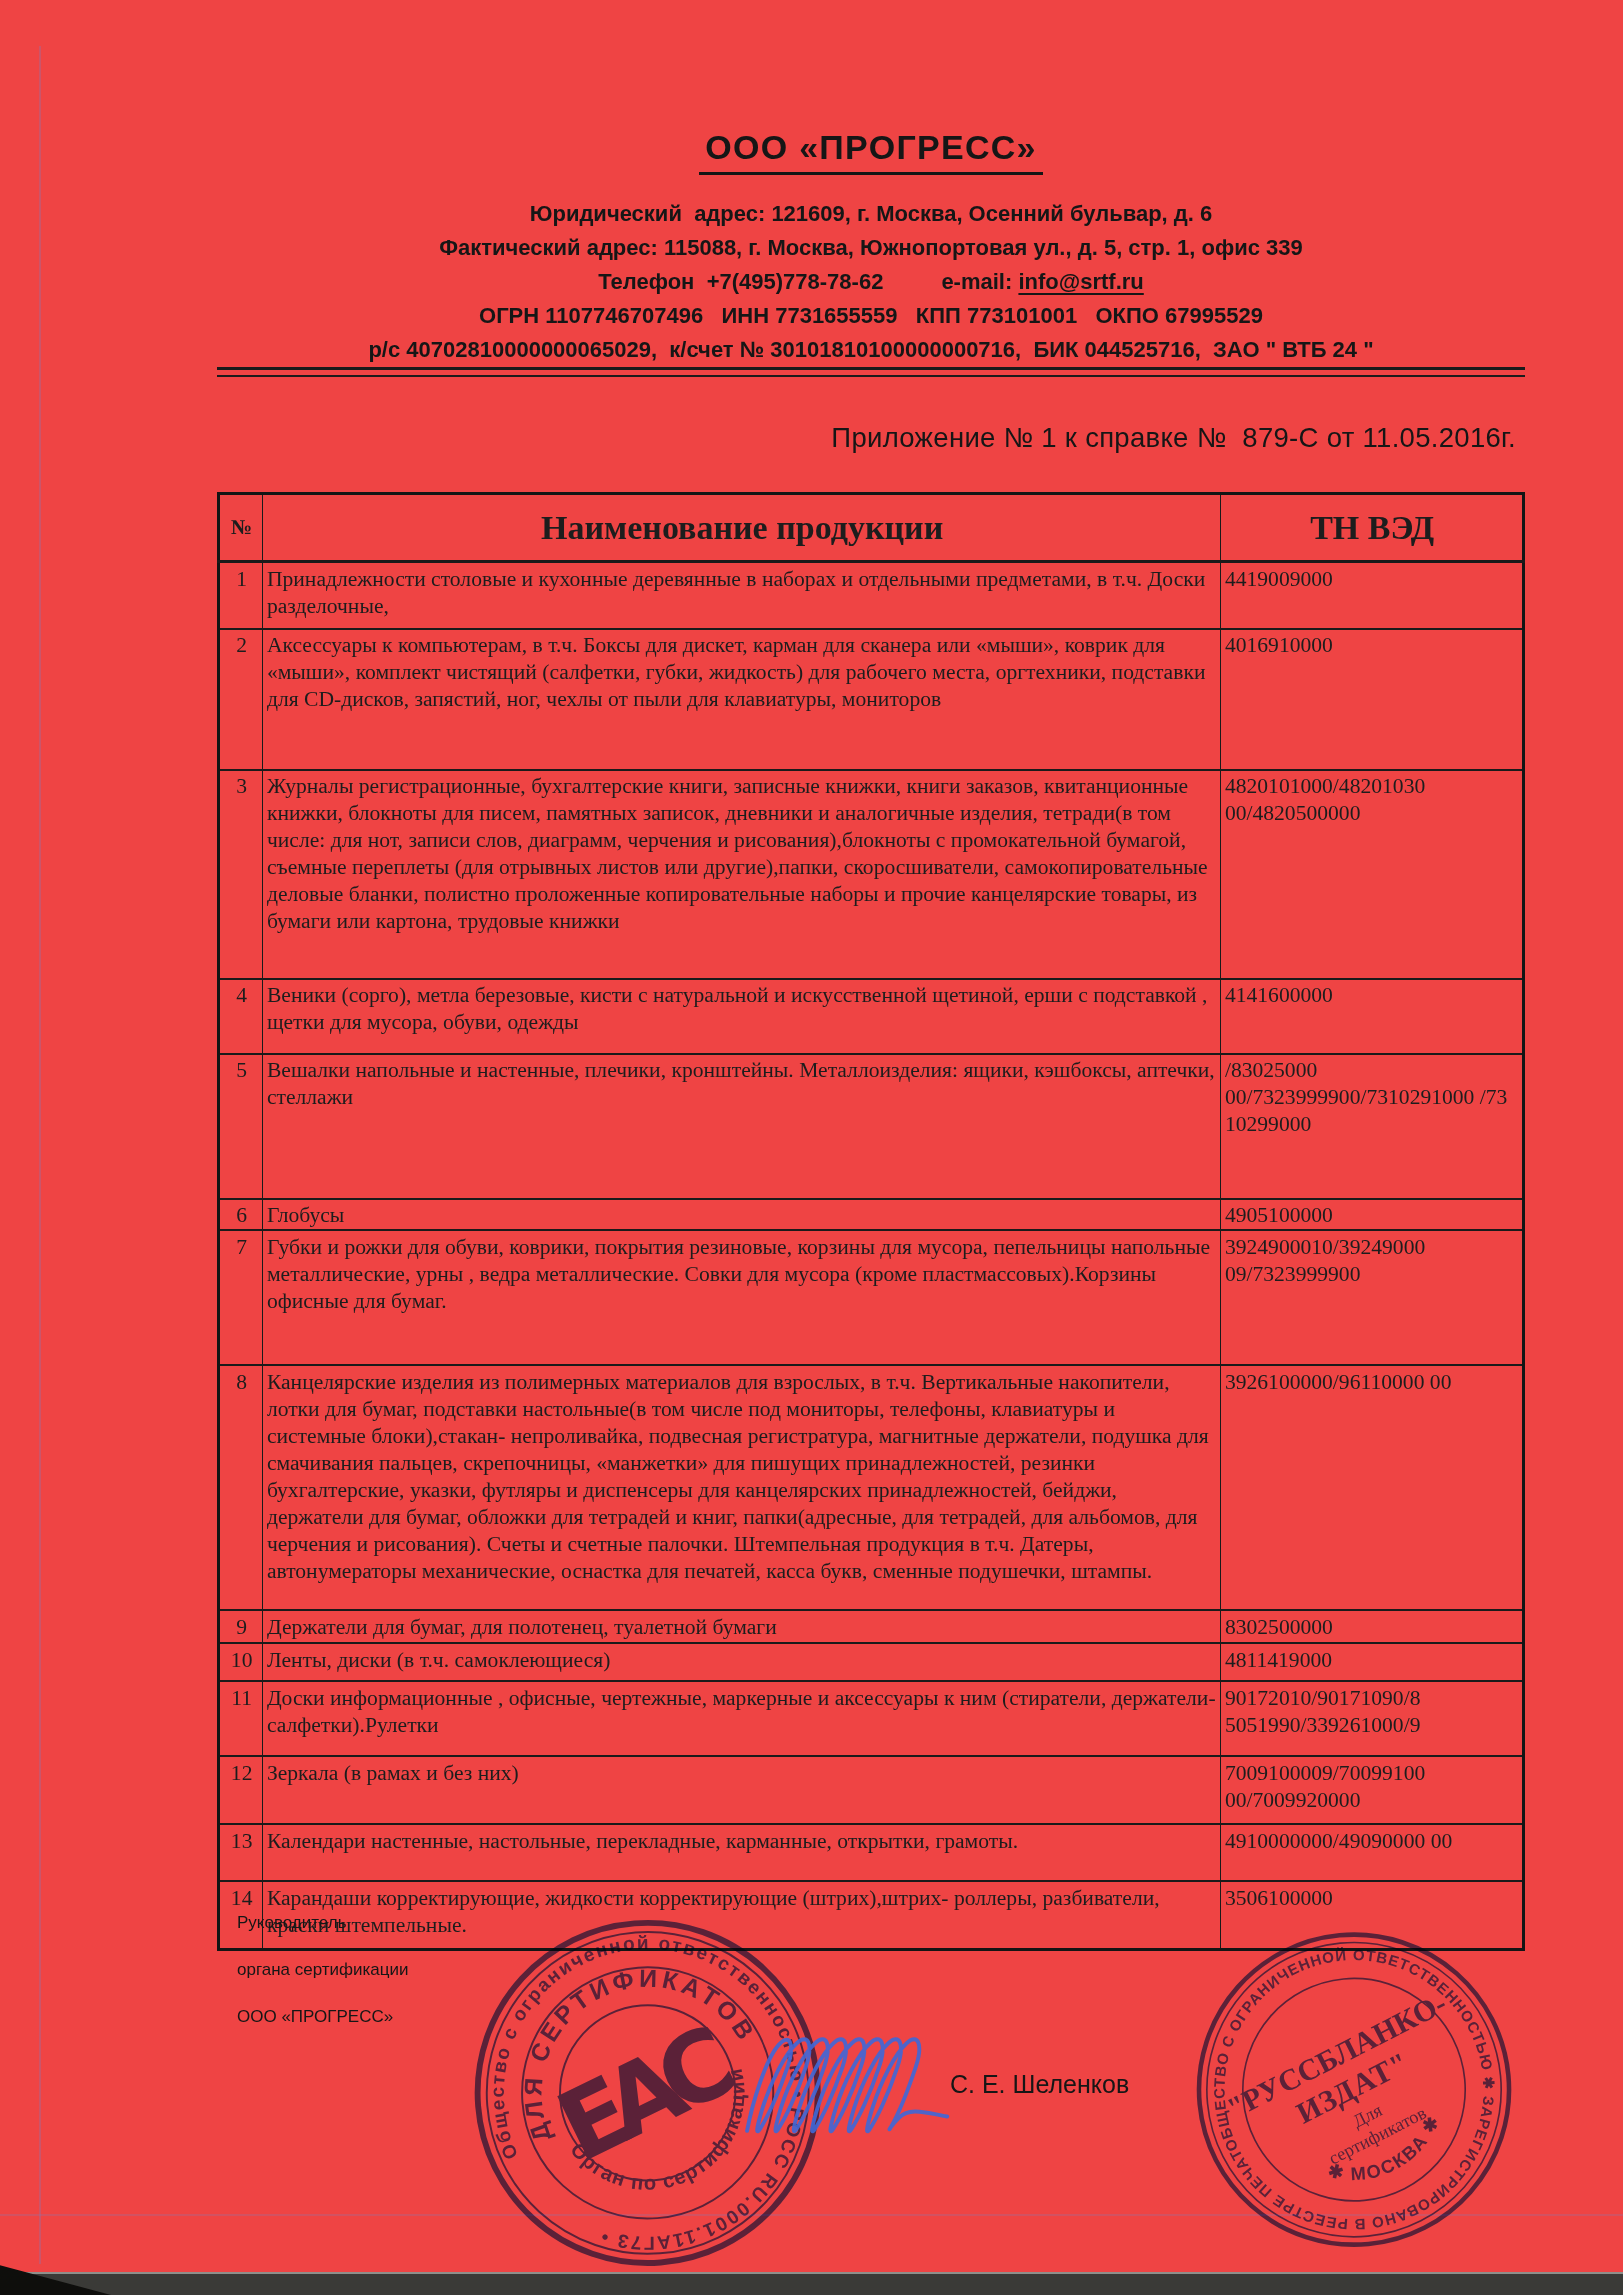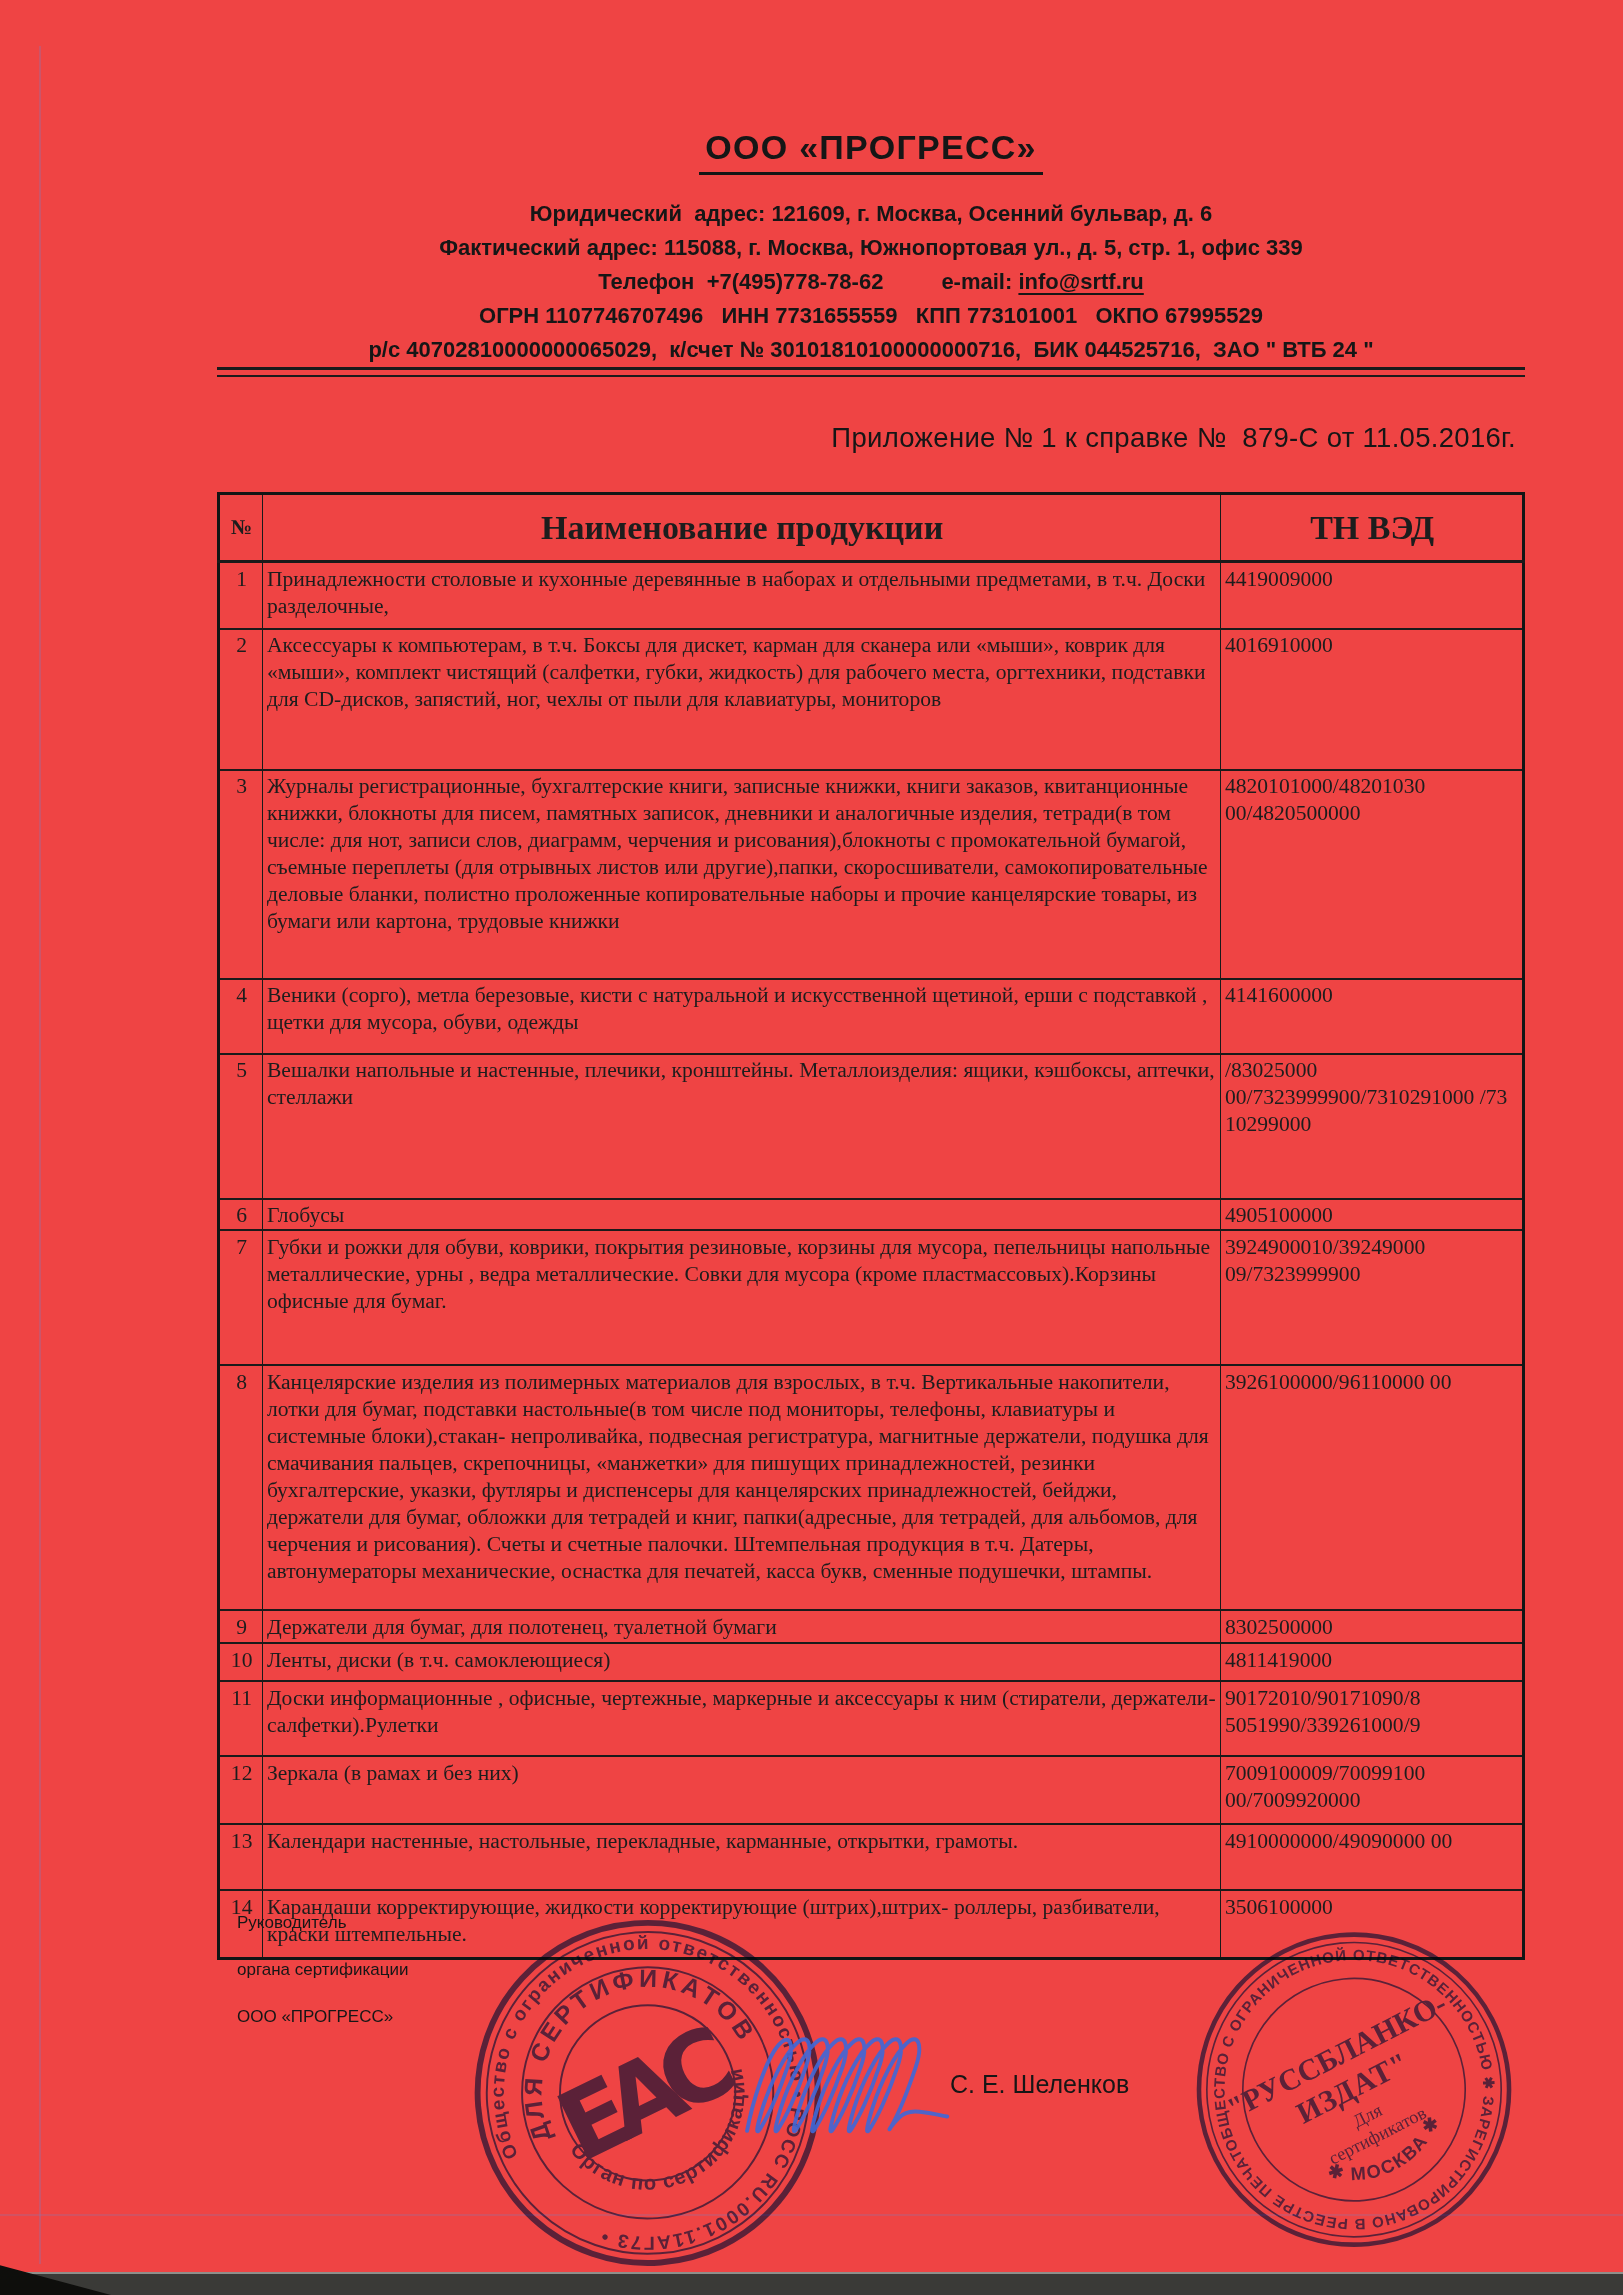--- a/index.html
+++ b/index.html
@@ -62,21 +62,21 @@
   tbody tr:nth-child(3){height:209px;}
   tbody tr:nth-child(4){height:75px;}
   tbody tr:nth-child(5){height:145px;}
   tbody tr:nth-child(6){height:25px;}
   tbody tr:nth-child(7){height:135px;}
   tbody tr:nth-child(8){height:245px;}
   tbody tr:nth-child(9){height:33px;}
   tbody tr:nth-child(10){height:38px;}
   tbody tr:nth-child(11){height:75px;}
   tbody tr:nth-child(12){height:68px;}
-  tbody tr:nth-child(13){height:66px;}
+  tbody tr:nth-child(13){height:57px;}
   tbody tr:nth-child(14){height:68px;}
   
   .sign-block{position:absolute;left:237px;top:1899px;font-size:17px;line-height:47px;}
   .signer-name{position:absolute;left:950px;top:2070px;font-size:25px;}
   svg.overlay{position:absolute;left:0;top:0;width:1623px;height:2295px;pointer-events:none;}
   .stampink{mix-blend-mode:multiply;}
 </style>
 </head>
 <body>
 

